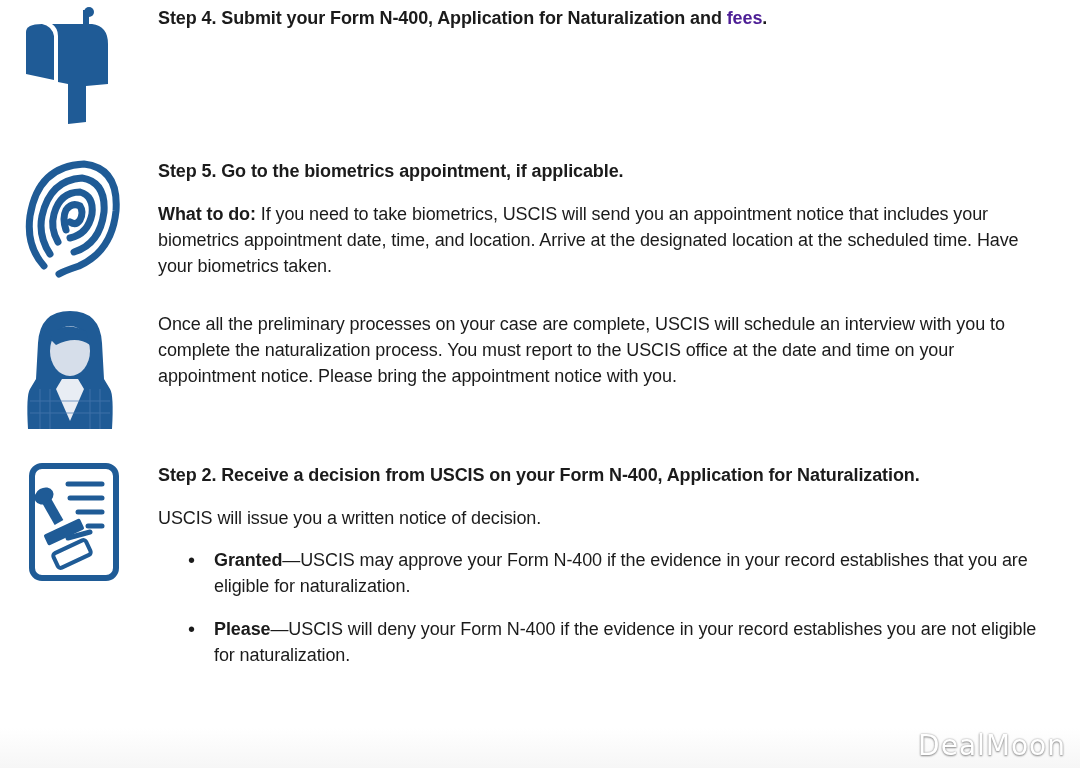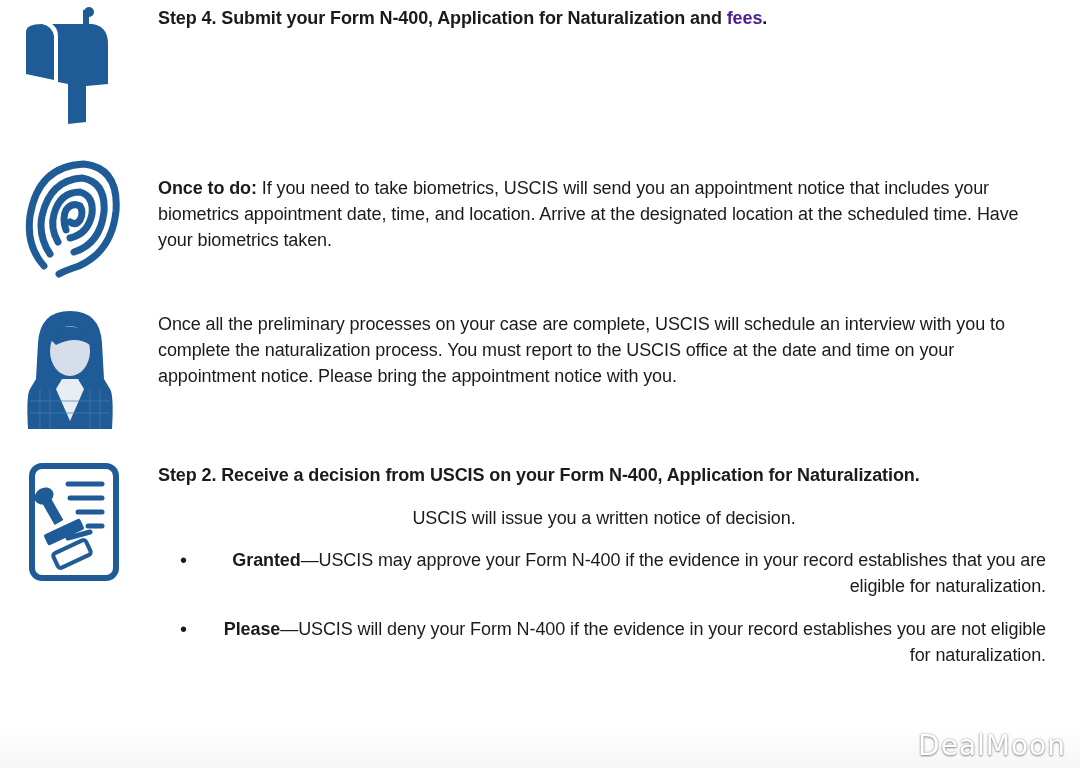--- a/index.html
+++ b/index.html
@@ -7,21 +7,21 @@
     width:1080px; height:768px; overflow:hidden; position:relative;
     background:#ffffff; color:#1b1b1b;
     font-family:"Liberation Sans", sans-serif;
   }
   .step { position:absolute; left:0; width:1080px; }
   .icon { position:absolute; left:22px; }
   .content { position:absolute; left:158px; right:30px; }
   .title { font-weight:bold; font-size:18px; line-height:26px; margin:0; letter-spacing:-0.1px; }
   .para { font-size:18px; line-height:26px; margin:0; letter-spacing:-0.1px; }
   a { color:#4c1d95; text-decoration:none; }
-  ul { margin:4px; padding:0; list-style:none;text-align:right; }
+  ul { margin:12px; padding:0; list-style:none; }
   li { position:relative; padding-left:44px; font-size:18px; line-height:26px; letter-spacing:-0.1px; }
   li::before { content:"\2022"; position:absolute; left:18px; top:0; font-size:20px; }
   .watermark {
     position:absolute; right:14px; bottom:6px; font-size:28px; color:#ffffff;
     font-family:"DejaVu Sans", sans-serif; letter-spacing:1px;
     text-shadow:0 0 2px #9a9a9a, 0 1px 2px #8a8a8a;
     text-align:center;
   }
   .fade { position:absolute; left:0; right:0; bottom:0; height:40px;
     background:linear-gradient(rgba(255,255,255,0), rgba(240,240,240,0.6)); }
@@ -50,22 +50,23 @@
     <svg width="100" height="125" viewBox="0 0 100 125">
       <g fill="none" stroke="#1f5b96" stroke-width="7" stroke-linecap="round">
         <path d="M20 110 Q2 90 6 60 Q14 10 60 8 Q95 12 92 55 Q88 95 55 110 Q40 115 35 118"></path>
         <path d="M26 98 Q14 80 18 60 Q26 24 58 22 Q82 26 80 56 Q76 88 50 96"></path>
         <path d="M34 86 Q26 72 30 58 Q36 36 56 36 Q70 40 68 58 Q64 78 46 82"></path>
         <path d="M42 74 Q38 62 42 54 Q48 46 56 50 Q60 56 56 64 Q52 70 46 66"></path>
       </g>
     </svg>
   </div>
   <div class="content" style="top:8px;">
+    <p class="title">Step 5. Go to the biometrics appointment, if applicable.</p>
     <p class="para" style="margin-top:17px;">
-      <b>Once to do:</b><span> If you need to take biometrics, USCIS will send you an appointment notice that includes your biometrics appointment date, time, and location. Arrive at the designated location at the scheduled time. Have your biometrics taken.</span>
+      <b>What to do:</b><span> If you need to take biometrics, USCIS will send you an appointment notice that includes your biometrics appointment date, time, and location. Arrive at the designated location at the scheduled time. Have your biometrics taken.</span>
     </p>
   </div>
 </div>
 
 <div class="step" style="top:305px;">
   <div class="icon" style="top:4px;left:26px;">
     <svg width="88" height="124" viewBox="0 0 88 124">
       <path d="M44 2 Q14 2 12 34 L10 70 L4 80 Q0 86 2 120 L86 120 Q88 86 84 80 L78 70 L76 34 Q74 2 44 2 Z" fill="#1f5b96"></path>
       <ellipse cx="44" cy="42" rx="20" ry="25" fill="#d6deea"></ellipse>
       <path d="M24 30 Q34 10 60 22 L64 36 Q50 26 30 36 Z" fill="#1f5b96"></path>
@@ -97,21 +98,21 @@
         <line x1="40" y1="76" x2="62" y2="70"></line>
       </g>
       <ellipse cx="16" cy="34" rx="10" ry="8" fill="#1f5b96" transform="rotate(-30 16 34)"></ellipse>
       <rect x="20" y="38" width="10" height="24" fill="#1f5b96" transform="rotate(-30 25 50)"></rect>
       <rect x="16" y="64" width="40" height="12" rx="2" fill="#1f5b96" transform="rotate(-25 36 70)"></rect>
       <rect x="26" y="84" width="36" height="16" rx="3" fill="none" stroke="#1f5b96" stroke-width="4" transform="rotate(-25 44 92)"></rect>
     </svg>
   </div>
   <div class="content" style="top:2px;">
     <p class="title">Step 2. Receive a decision from USCIS on your Form N-400, Application for Naturalization.</p>
-    <p class="para" style="margin-top:17px;text-align:center;">USCIS will issue you a written notice of decision.</p>
+    <p class="para" style="margin-top:17px;">USCIS will issue you a written notice of decision.</p>
     <ul style="margin-top:16px;">
       <li><b>Granted</b><span>—USCIS may approve your Form N-400 if the evidence in your record establishes that you are eligible for naturalization.</span></li>
       <li style="margin-top:17px;"><b>Please</b><span>—USCIS will deny your Form N-400 if the evidence in your record establishes you are not eligible for naturalization.</span></li>
     </ul>
   </div>
 </div>
 
 <div class="fade"></div>
 <div class="watermark">DealMoon</div>
 

